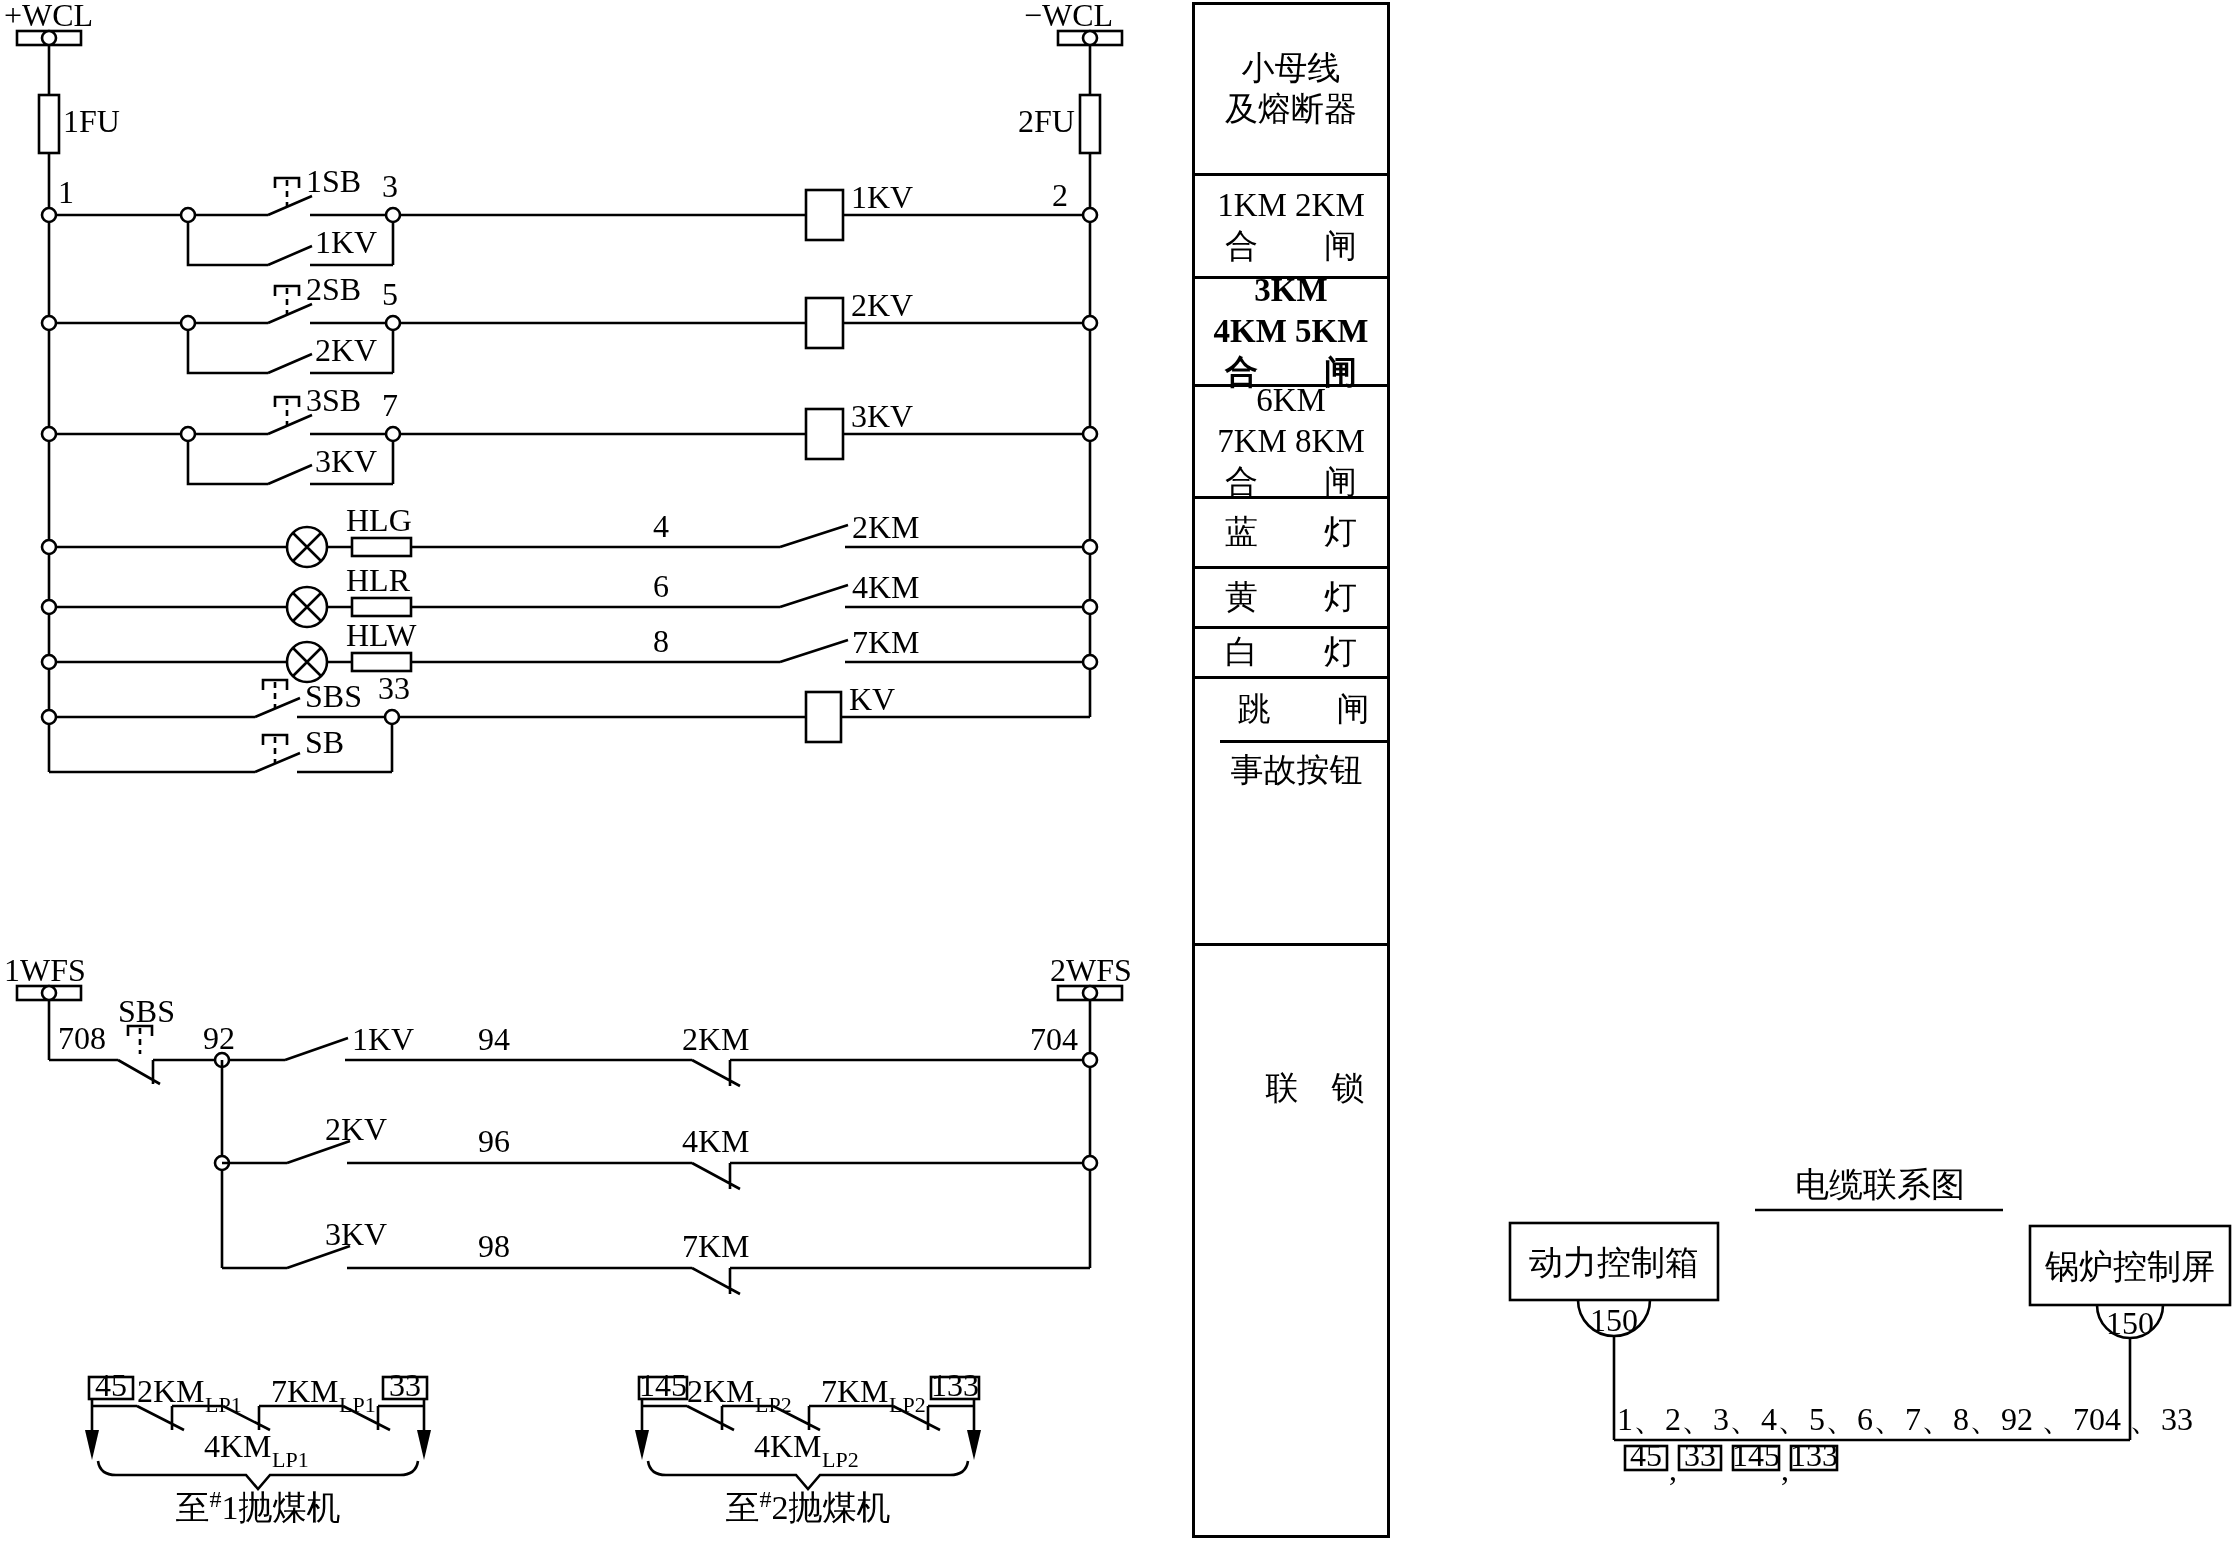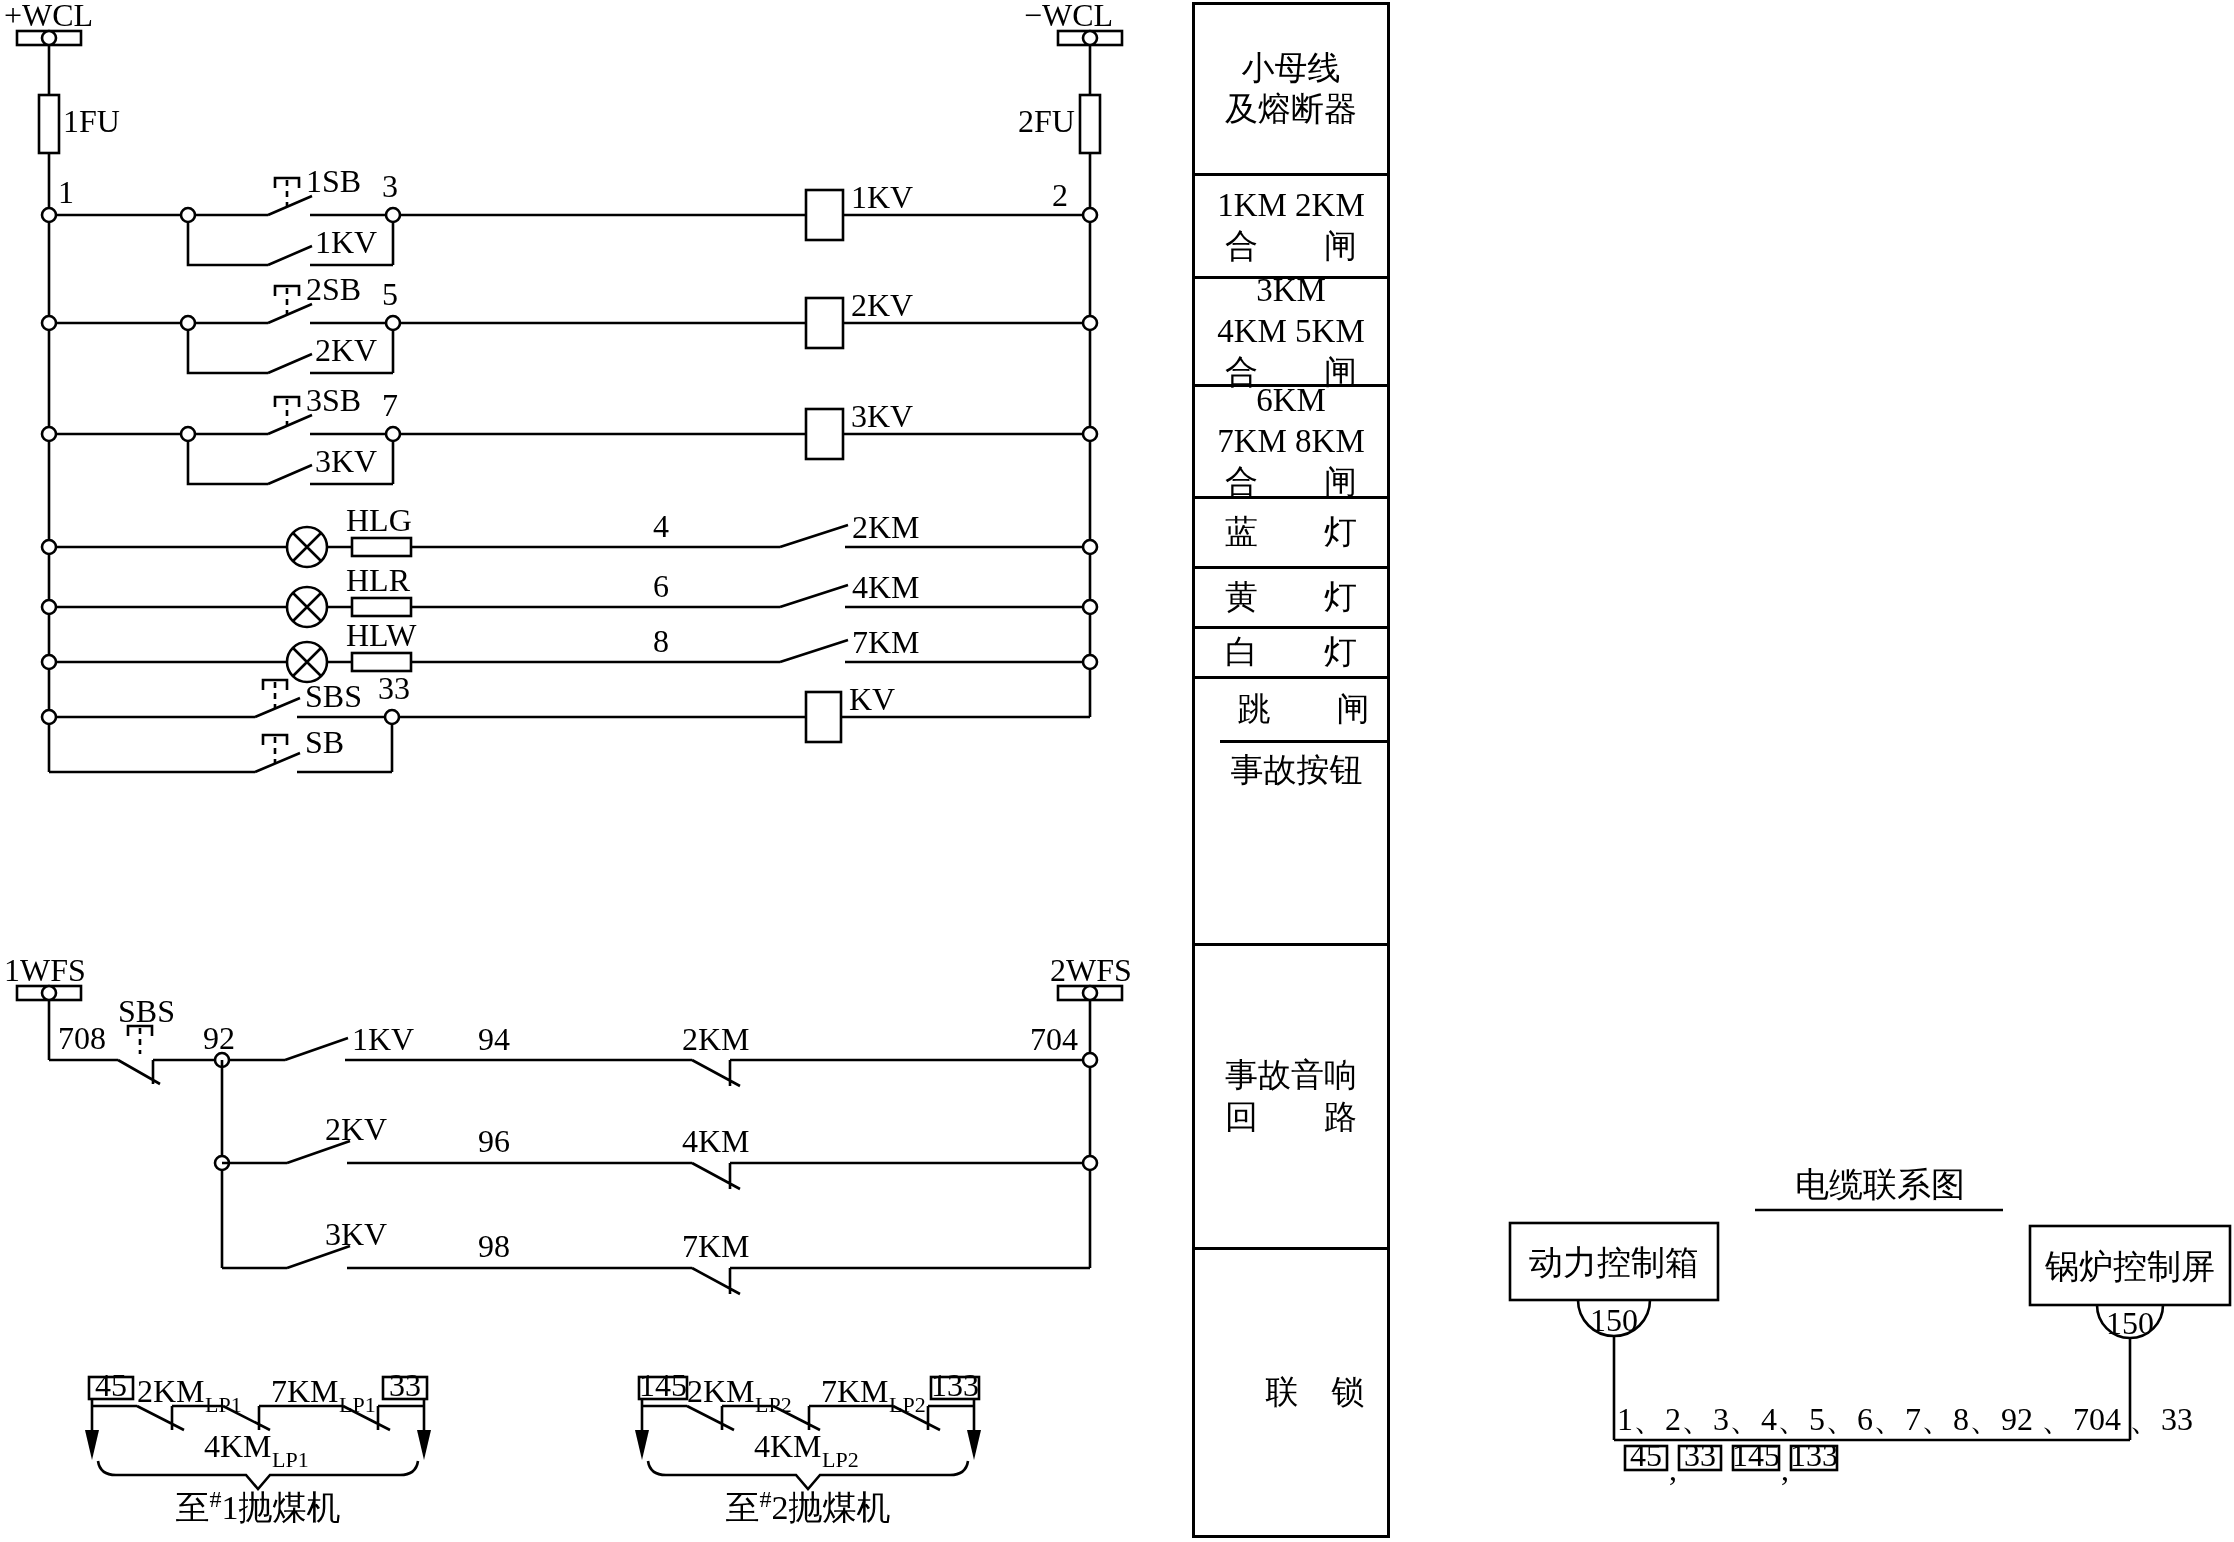--- a/index.html
+++ b/index.html
@@ -274,21 +274,21 @@
 
 <div class="tbl" style="left:1192px;top:2px;width:198px;height:955px;">
   <div class="cell" style="height:171px;">
     <div>小母线</div>
     <div>及熔断器</div>
   </div>
   <div class="cell" style="height:103px;">
     <div>1KM 2KM</div>
     <div>合　　闸</div>
   </div>
-  <div class="cell" style="height:108px;">
+  <div class="cell" style="height:108px;font-weight:bold;">
     <div>3KM</div>
     <div>4KM 5KM</div>
     <div>合　　闸</div>
   </div>
   <div class="cell" style="height:112px;">
     <div>6KM</div>
     <div>7KM 8KM</div>
     <div>合　　闸</div>
   </div>
   <div class="cell" style="height:70px;text-align:right;">
@@ -302,22 +302,18 @@
   </div>
   <div class="cell" style="height:64px;margin-left:25px;">
     <div>跳　　闸</div>
   </div>
   <div class="cell" style="height:56px;padding-left:11px;">
     <div>事故按钮</div>
   </div>
 </div>
 
 <div class="tbl" style="left:1192px;top:943px;width:198px;height:595px;">
-  <div class="cell" style="height:304px;">
-    <div>事故音响</div>
-    <div>回　　路</div>
-  </div>
   <div class="cell" style="height:285px;padding-left:48px;">
     <div>联　锁</div>
   </div>
 </div>
 
 </div>
 
 </body></html>

